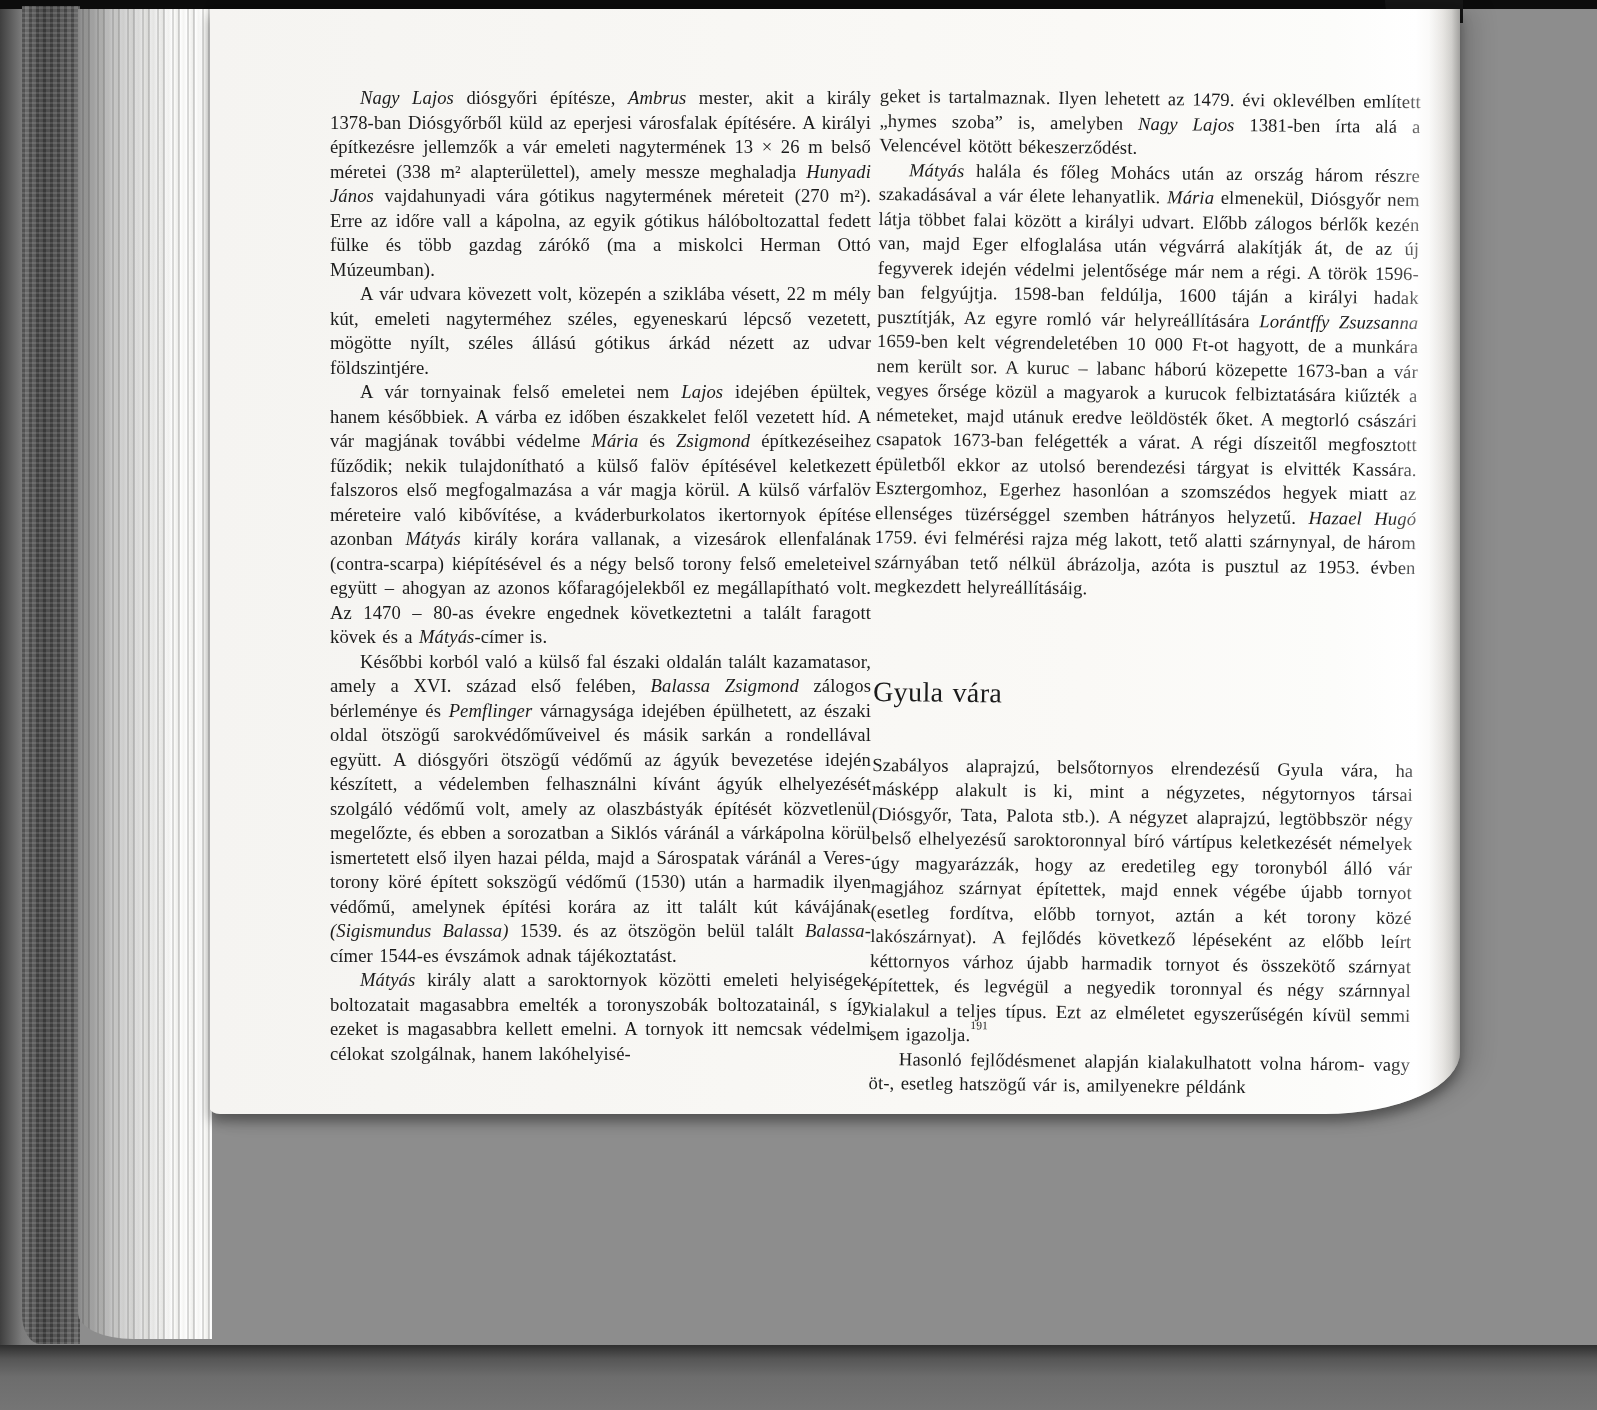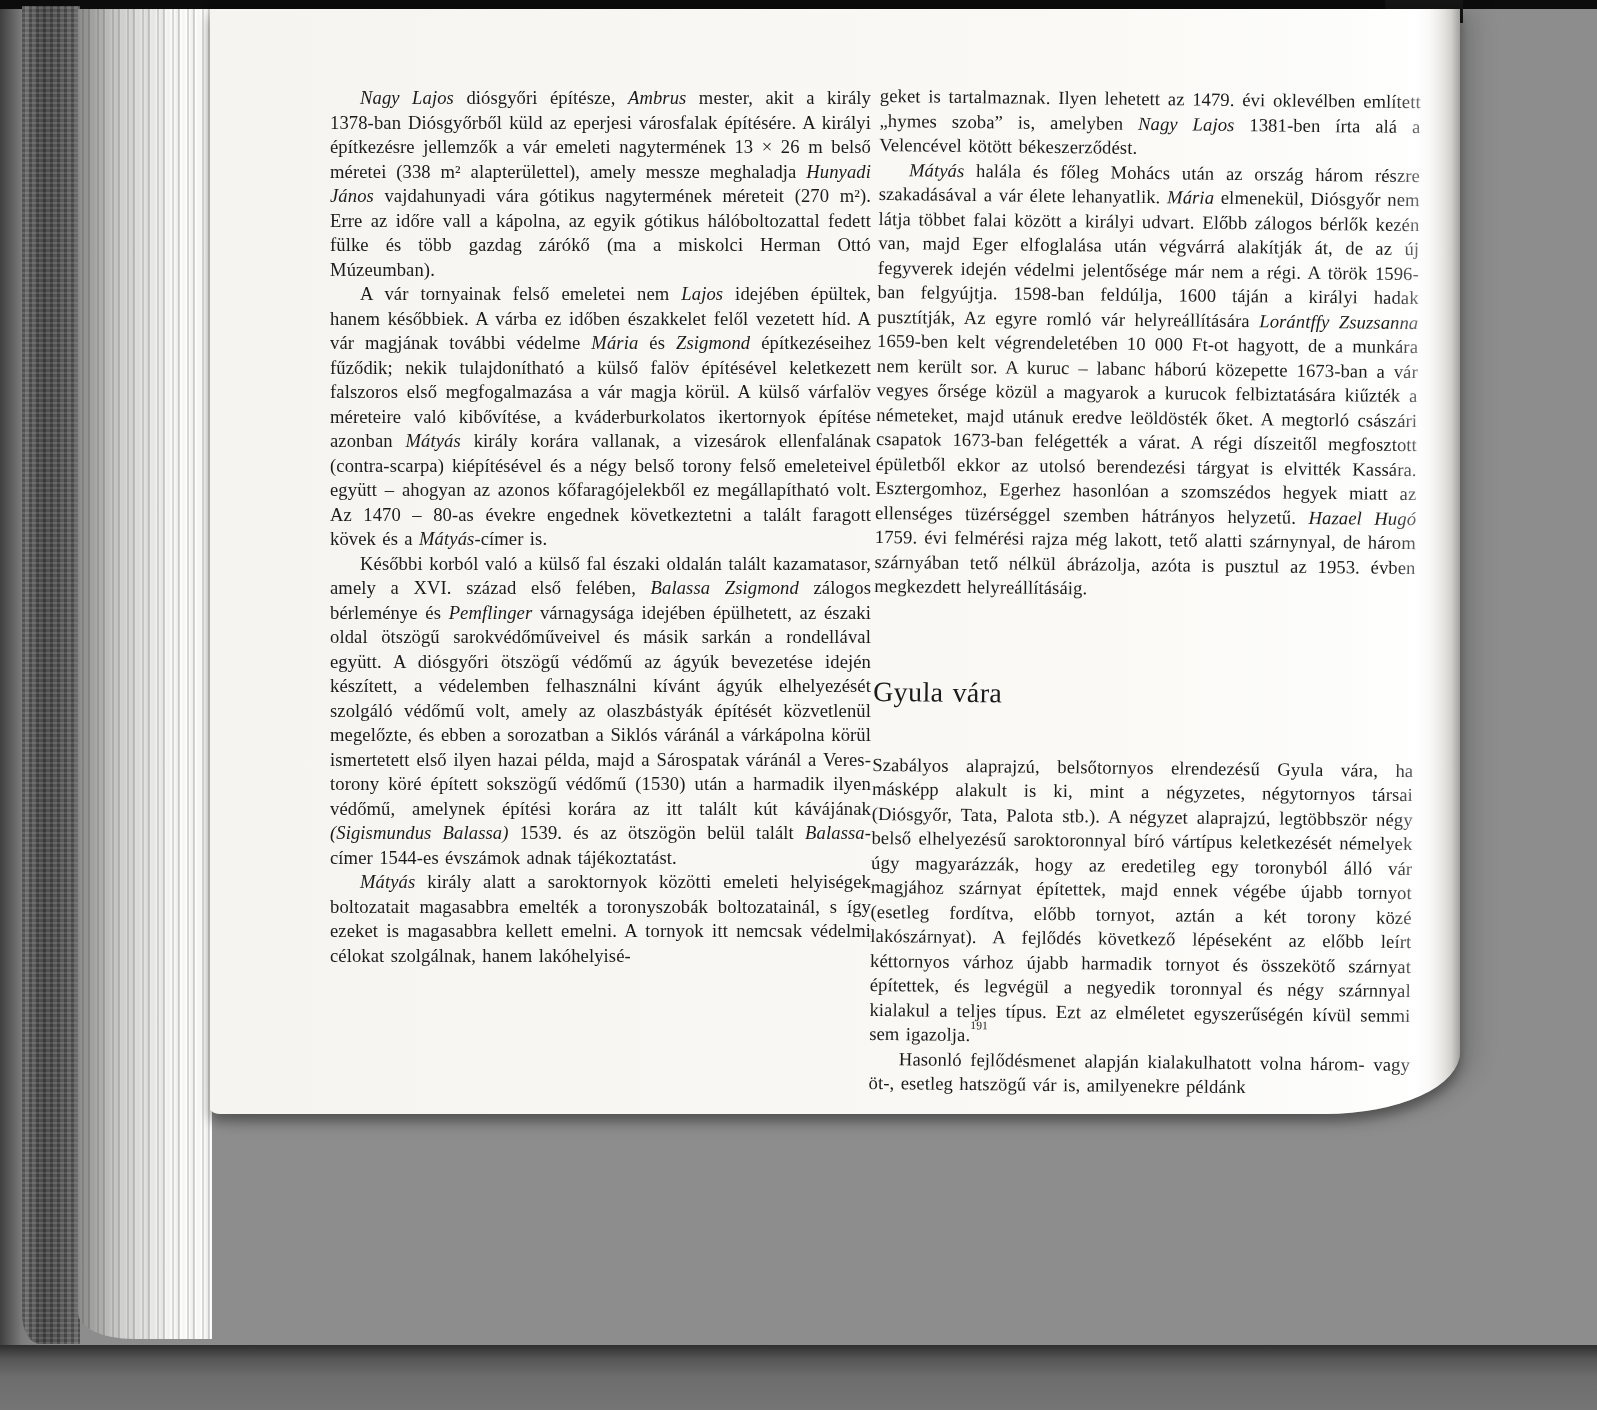--- a/index.html
+++ b/index.html
@@ -98,20 +98,21 @@
   <div class="top-right-notch"></div>
 
   <div class="book-edge">
     <div class="cloth-band"></div>
     <div class="page-edges"></div>
   </div>
 
   <div class="paper">
     <div class="col col-left">
         <p><em>Nagy Lajos</em><span> diósgyőri építésze, </span><em>Ambrus</em><span> mester, akit a király 1378-ban Diósgyőrből küld az eperjesi városfalak építésére. A királyi építkezésre jellemzők a vár emeleti nagytermének 13 × 26 m belső méretei (338 m² alapterülettel), amely messze meghaladja </span><em>Hunyadi János</em><span> vajdahunyadi vára gótikus nagytermének méreteit (270 m²). Erre az időre vall a kápolna, az egyik gótikus hálóboltozattal fedett fülke és több gazdag zárókő (ma a miskolci Herman Ottó Múzeumban).</span></p>
+        <p><span>A vár udvara kövezett volt, közepén a sziklába vésett, 22 m mély kút, emeleti nagyterméhez széles, egyeneskarú lépcső vezetett, mögötte nyílt, széles állású gótikus árkád nézett az udvar földszintjére.</span></p>
         <p><span>A vár tornyainak felső emeletei nem </span><em>Lajos</em><span> idejében épültek, hanem későbbiek. A várba ez időben északkelet felől vezetett híd. A vár magjának további védelme </span><em>Mária</em><span> és </span><em>Zsigmond</em><span> építkezéseihez fűződik; nekik tulajdonítható a külső falöv építésével keletkezett falszoros első megfogalmazása a vár magja körül. A külső várfalöv méreteire való kibővítése, a kváderburkolatos ikertornyok építése azonban </span><em>Mátyás</em><span> király korára vallanak, a vizesárok ellenfalának (contra-scarpa) kiépítésével és a négy belső torony felső emeleteivel együtt – ahogyan az azonos kőfaragójelekből ez megállapítható volt. Az 1470 – 80-as évekre engednek következtetni a talált faragott kövek és a </span><em>Mátyás</em><span>-címer is.</span></p>
         <p><span>Későbbi korból való a külső fal északi oldalán talált kazamatasor, amely a XVI. század első felében, </span><em>Balassa Zsigmond</em><span> zálogos bérleménye és </span><em>Pemflinger</em><span> várnagysága idejében épülhetett, az északi oldal ötszögű sarokvédőműveivel és másik sarkán a rondellával együtt. A diósgyőri ötszögű védőmű az ágyúk bevezetése idején készített, a védelemben felhasználni kívánt ágyúk elhelyezését szolgáló védőmű volt, amely az olaszbástyák építését közvetlenül megelőzte, és ebben a sorozatban a Siklós váránál a várkápolna körül ismertetett első ilyen hazai példa, majd a Sárospatak váránál a Veres-torony köré épített sokszögű védőmű (1530) után a harmadik ilyen védőmű, amelynek építési korára az itt talált kút kávájának </span><em>(Sigismundus Balassa)</em><span> 1539. és az ötszögön belül talált </span><em>Balassa</em><span>-címer 1544-es évszámok adnak tájékoztatást.</span></p>
         <p><em>Mátyás</em><span> király alatt a saroktornyok közötti emeleti helyiségek boltozatait magasabbra emelték a toronyszobák boltozatainál, s így ezeket is magasabbra kellett emelni. A tornyok itt nemcsak védelmi célokat szolgálnak, hanem lakóhelyisé-</span></p>
       </div>
 
     <div class="col col-right">
       <div>
           <p class="no-indent"><span>geket is tartalmaznak. Ilyen lehetett az 1479. évi oklevélben említett „hymes szoba” is, amelyben </span><em>Nagy Lajos</em><span> 1381-ben írta alá a Velencével kötött békeszerződést.</span></p>
           <p><em>Mátyás</em><span> halála és főleg Mohács után az ország három részre szakadásával a vár élete lehanyatlik. </span><em>Mária</em><span> elmenekül, Diósgyőr nem látja többet falai között a királyi udvart. Előbb zálogos bérlők kezén van, majd Eger elfoglalása után végvárrá alakítják át, de az új fegyverek idején védelmi jelentősége már nem a régi. A török 1596-ban felgyújtja. 1598-ban feldúlja, 1600 táján a királyi hadak pusztítják, Az egyre romló vár helyreállítására </span><em>Lorántffy Zsuzsanna</em><span> 1659-ben kelt végrendeletében 10 000 Ft-ot hagyott, de a munkára nem került sor. A kuruc – labanc háború közepette 1673-ban a vár vegyes őrsége közül a magyarok a kurucok felbiztatására kiűzték a németeket, majd utánuk eredve leöldösték őket. A megtorló császári csapatok 1673-ban felégették a várat. A régi díszeitől megfosztott épületből ekkor az utolsó berendezési tárgyat is elvitték Kassára. Esztergomhoz, Egerhez hasonlóan a szomszédos hegyek miatt az ellenséges tüzérséggel szemben hátrányos helyzetű. </span><em>Hazael Hugó</em><span> 1759. évi felmérési rajza még lakott, tető alatti szárnynyal, de három szárnyában tető nélkül ábrázolja, azóta is pusztul az 1953. évben megkezdett helyreállításáig.</span></p>
         </div>

